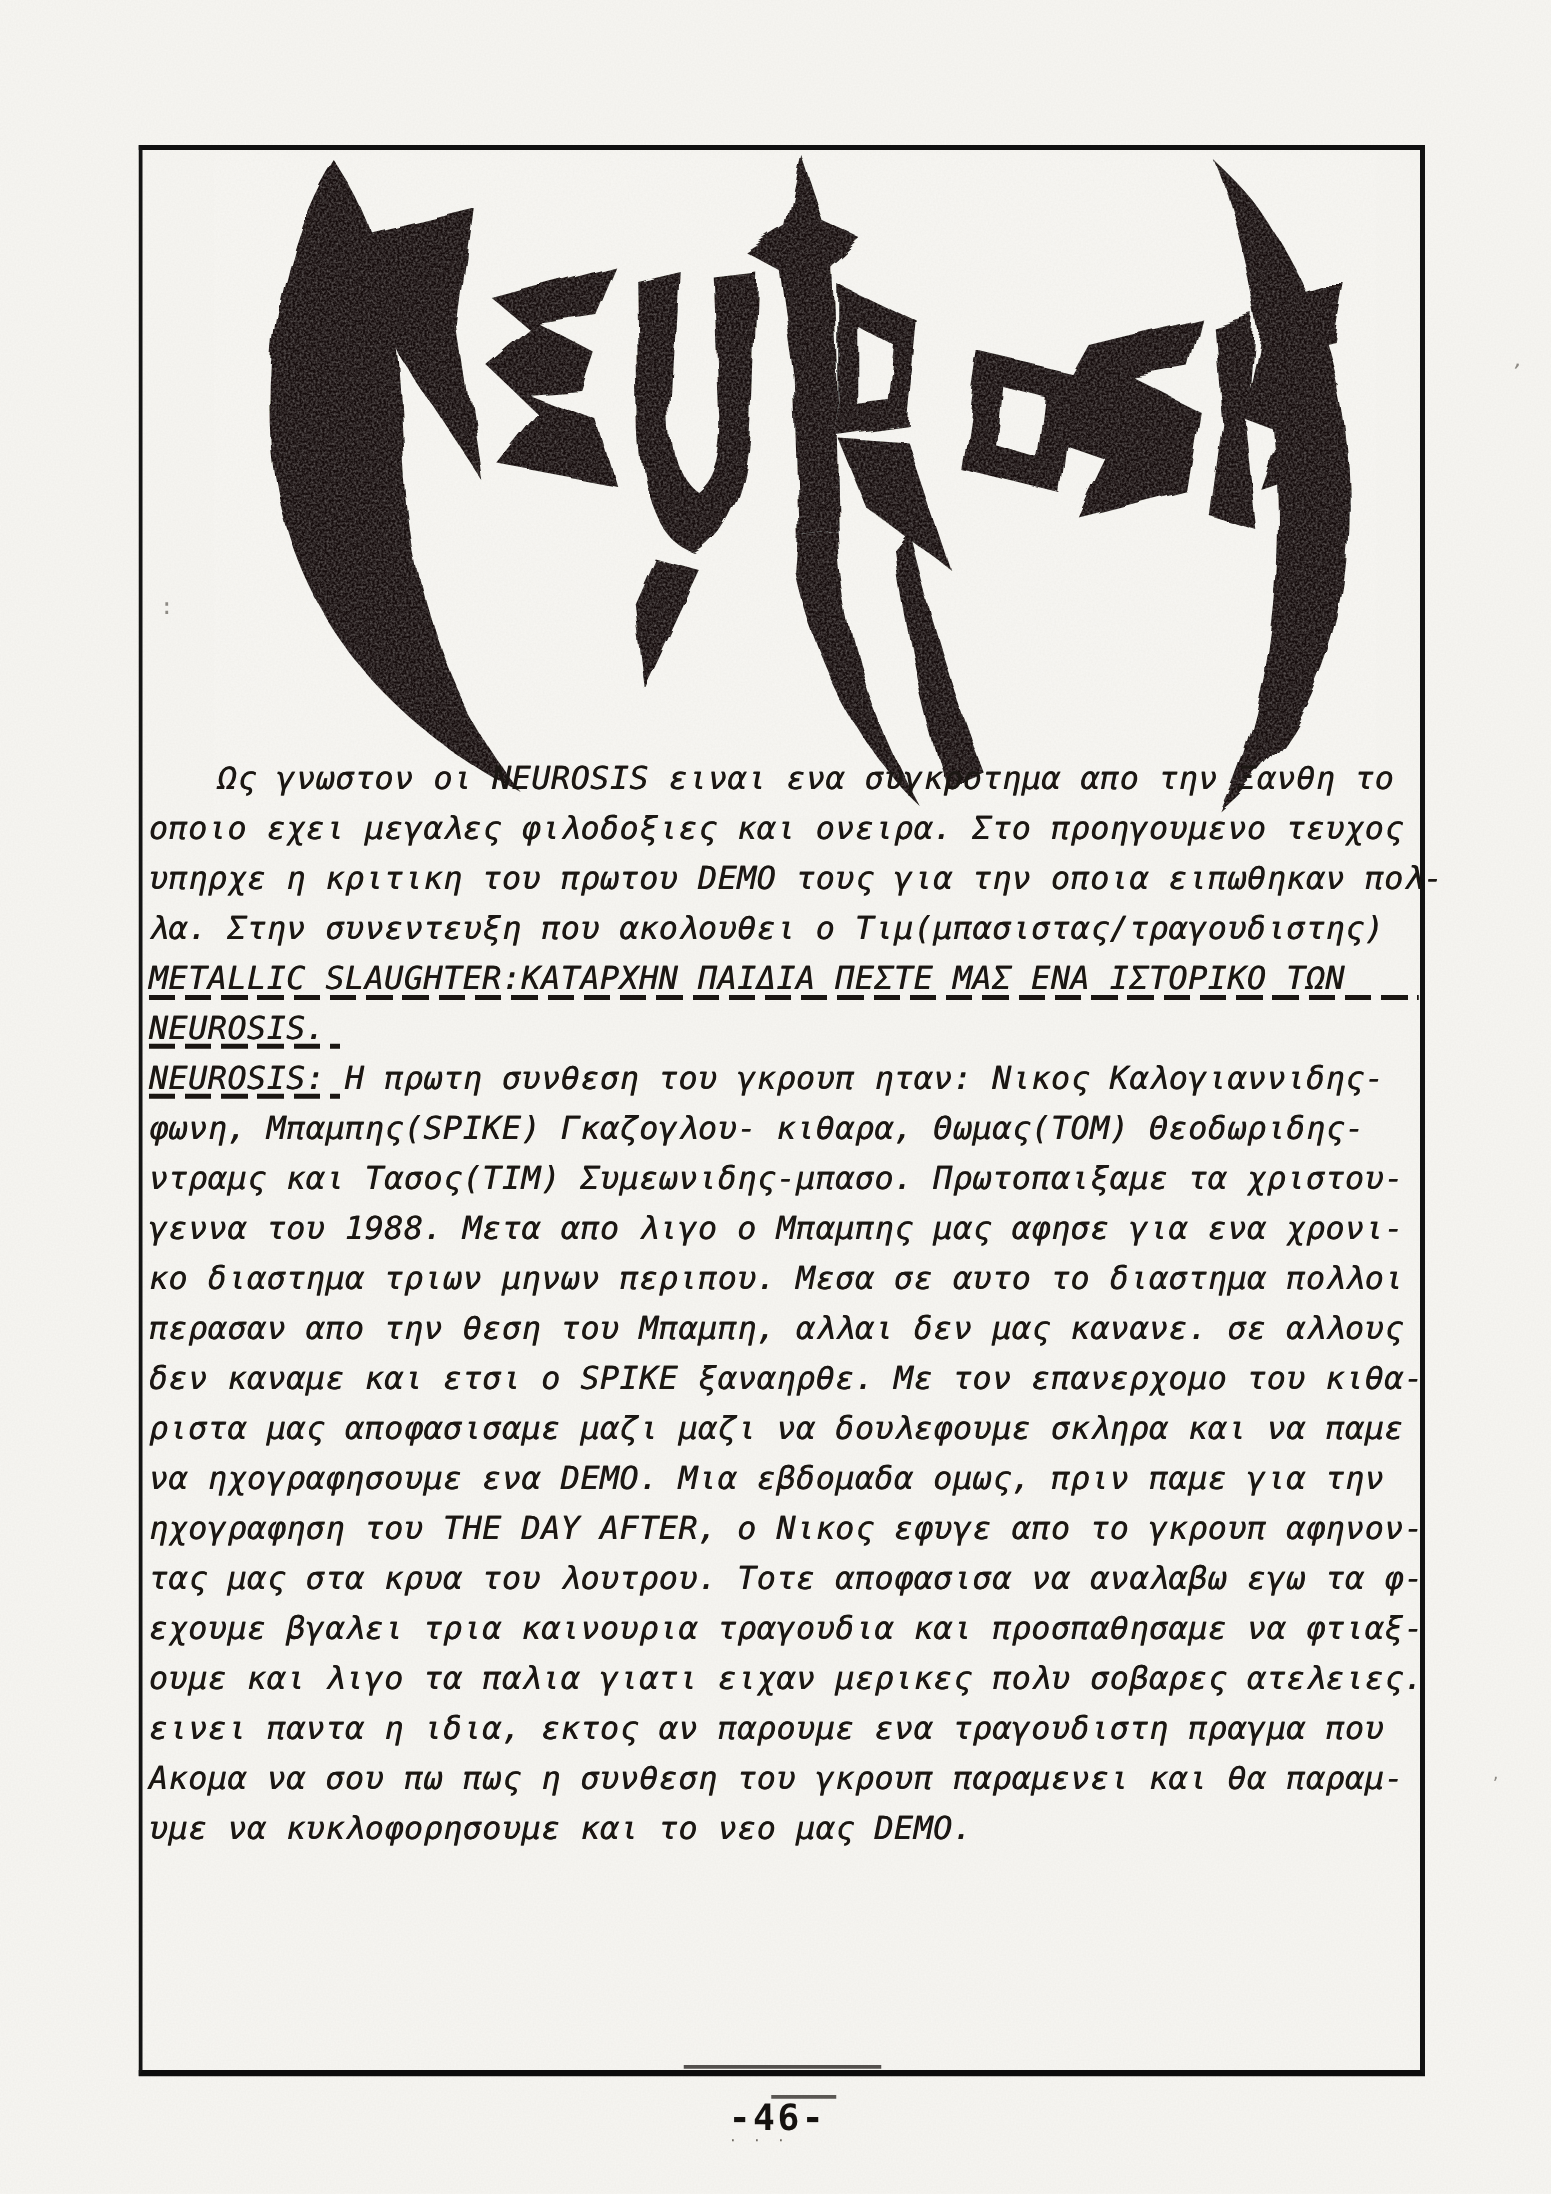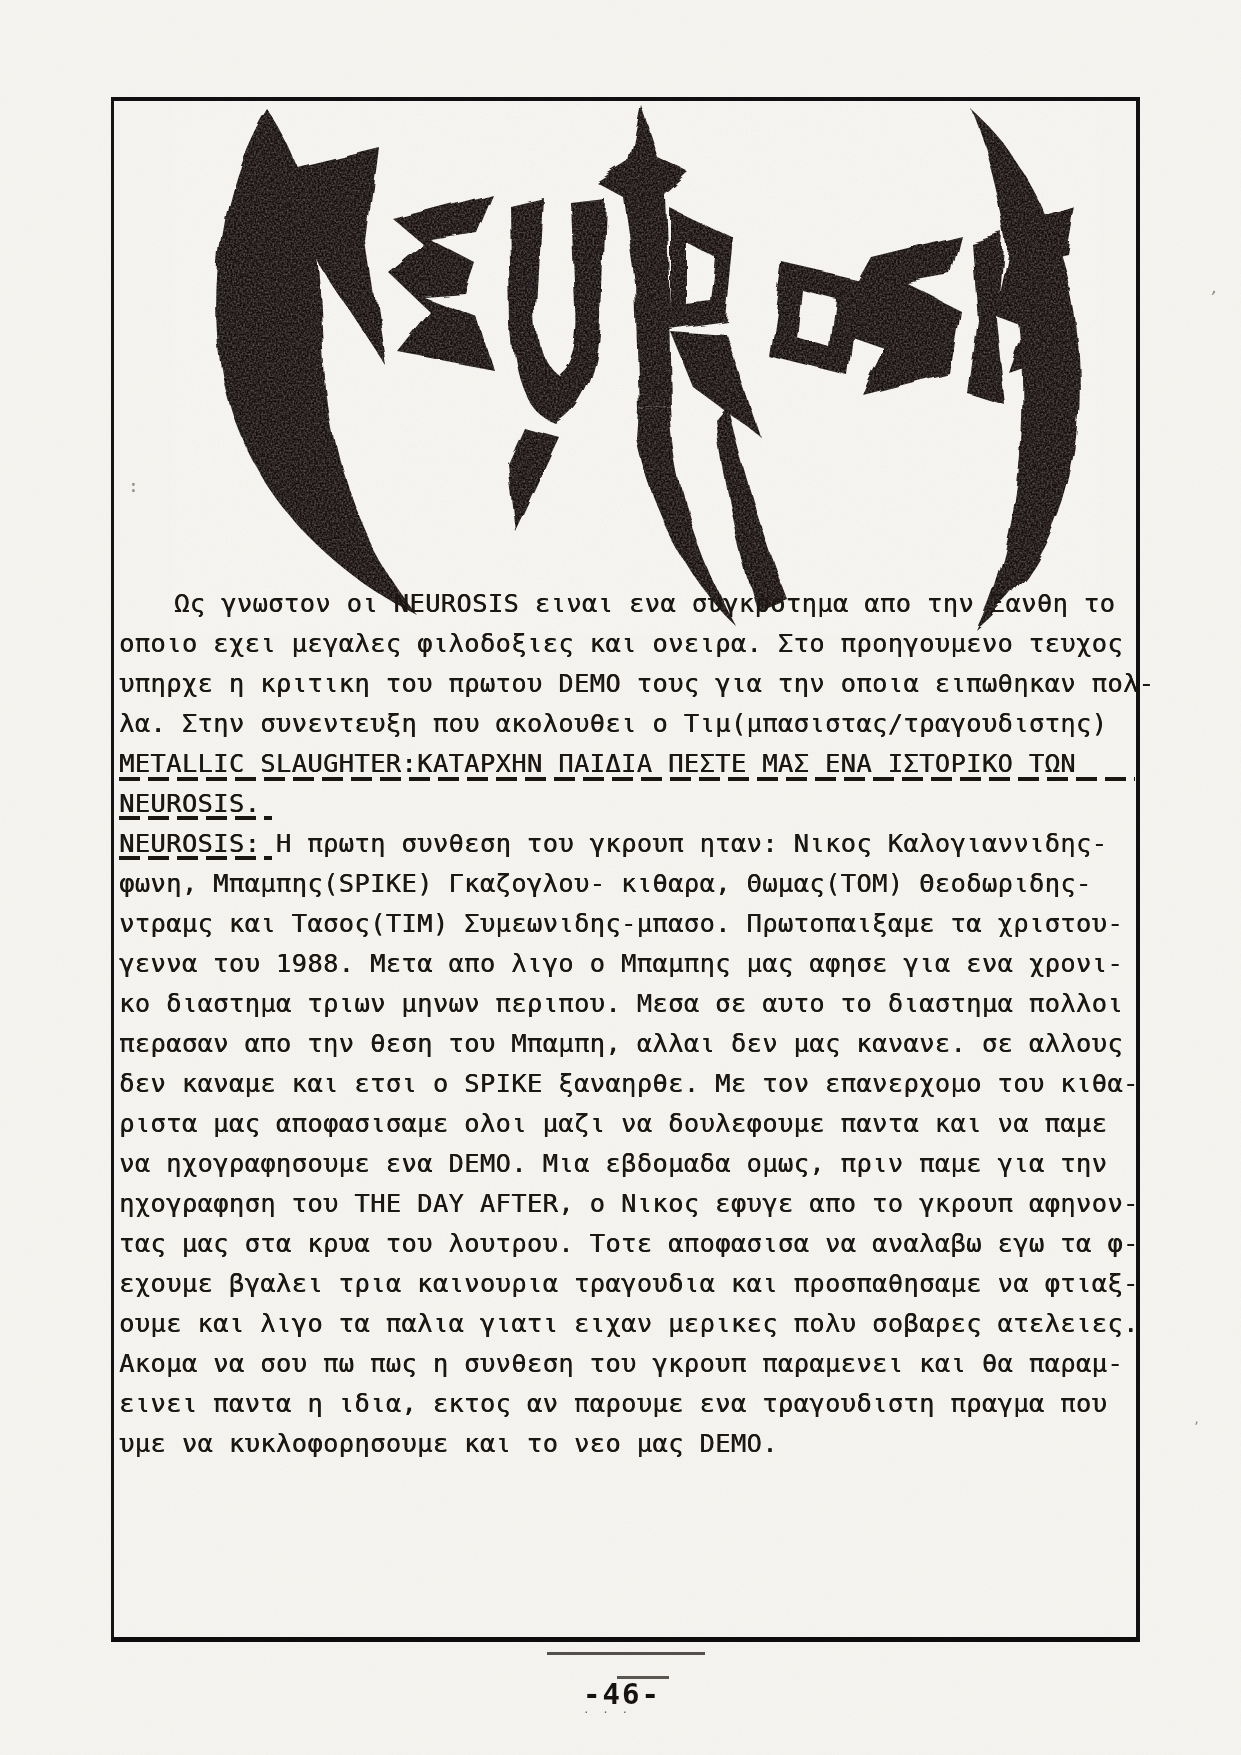--- a/index.html
+++ b/index.html
@@ -4,24 +4,25 @@
 <style>
   html,body{margin:0;padding:0;}
   body{
     width:1241px;height:1755px;position:relative;overflow:hidden;
     background:#f7f6f2;
     font-family:"DejaVu Sans Mono", monospace;
     color:#1b1713;
   }
   .paper-noise{position:absolute;left:0;top:0;width:1241px;height:1755px;pointer-events:none;}
   .frame{
-    position:absolute;left:111px;top:97px;width:1022px;height:1536px;
+    position:absolute;left:111px;top:116px;width:1022px;height:1536px;
     border-left:3px solid #141414;border-top:4px solid #101010;
     border-right:4px solid #121212;border-bottom:5px solid #0d0d0d;
     background:transparent;
+    font-style:italic;
   }
   .logo-wrap{position:absolute;left:57px;top:2px;width:930px;height:532px;}
   .text-block{
     position:absolute;left:5px;top:482px;width:1013px;
     font-size:25.4px;line-height:40px;letter-spacing:.4px;
     text-shadow:.4px 0 0 currentColor;
     overflow:visible;
   }
   .line{position:relative;white-space:pre;}
   .line.indent{padding-left:55px;}
@@ -108,28 +109,28 @@
       <div class="line">λα. Στην συνεντευξη που ακολουθει ο Τιμ(μπασιστας/τραγουδιστης)</div>
       <div class="line underline-full">METALLIC SLAUGHTER:ΚΑΤΑΡΧΗΝ ΠΑΙΔΙΑ ΠΕΣΤΕ ΜΑΣ ΕΝΑ ΙΣΤΟΡΙΚΟ ΤΩΝ</div>
       <div class="line"><span class="u">NEUROSIS.</span></div>
       <div class="line"><span class="u">NEUROSIS:</span> Η πρωτη συνθεση του γκρουπ ηταν: Νικος Καλογιαννιδης-</div>
       <div class="line">φωνη, Μπαμπης(SPIKE) Γκαζογλου- κιθαρα, Θωμας(ΤΟΜ) Θεοδωριδης-</div>
       <div class="line">ντραμς και Τασος(ΤΙΜ) Συμεωνιδης-μπασο. Πρωτοπαιξαμε τα χριστου-</div>
       <div class="line">γεννα του 1988. Μετα απο λιγο ο Μπαμπης μας αφησε για ενα χρονι-</div>
       <div class="line">κο διαστημα τριων μηνων περιπου. Μεσα σε αυτο το διαστημα πολλοι</div>
       <div class="line">περασαν απο την θεση του Μπαμπη, αλλαι δεν μας κανανε. σε αλλους</div>
       <div class="line">δεν καναμε και ετσι ο SPIKE ξαναηρθε. Με τον επανερχομο του κιθα-</div>
-      <div class="line">ριστα μας αποφασισαμε ολοι μαζι να δουλεφουμε παντα και να παμε</div>
+      <div class="line">ριστα μας αποφασισαμε μαζι μαζι να δουλεφουμε σκληρα και να παμε</div>
       <div class="line">να ηχογραφησουμε ενα DEMO. Μια εβδομαδα ομως, πριν παμε για την</div>
       <div class="line">ηχογραφηση του THE DAY AFTER, ο Νικος εφυγε απο το γκρουπ αφηνον-</div>
       <div class="line">τας μας στα κρυα του λουτρου. Τοτε αποφασισα να αναλαβω εγω τα φ-</div>
       <div class="line">εχουμε βγαλει τρια καινουρια τραγουδια και προσπαθησαμε να φτιαξ-</div>
       <div class="line">ουμε και λιγο τα παλια γιατι ειχαν μερικες πολυ σοβαρες ατελειες.</div>
+      <div class="line">εινει παντα η ιδια, εκτος αν παρουμε ενα τραγουδιστη πραγμα που</div>
       <div class="line">Ακομα να σου πω πως η συνθεση του γκρουπ παραμενει και θα παραμ-</div>
-      <div class="line">εινει παντα η ιδια, εκτος αν παρουμε ενα τραγουδιστη πραγμα που</div>
       <div class="line">υμε να κυκλοφορησουμε και το νεο μας DEMO.</div>
     </div>
 </div>
 
 <div class="smudge"></div>
 
 <div class="artifact colon">:</div>
 <div class="artifact tick">’</div>
 <div class="artifact speck">,</div>
 

